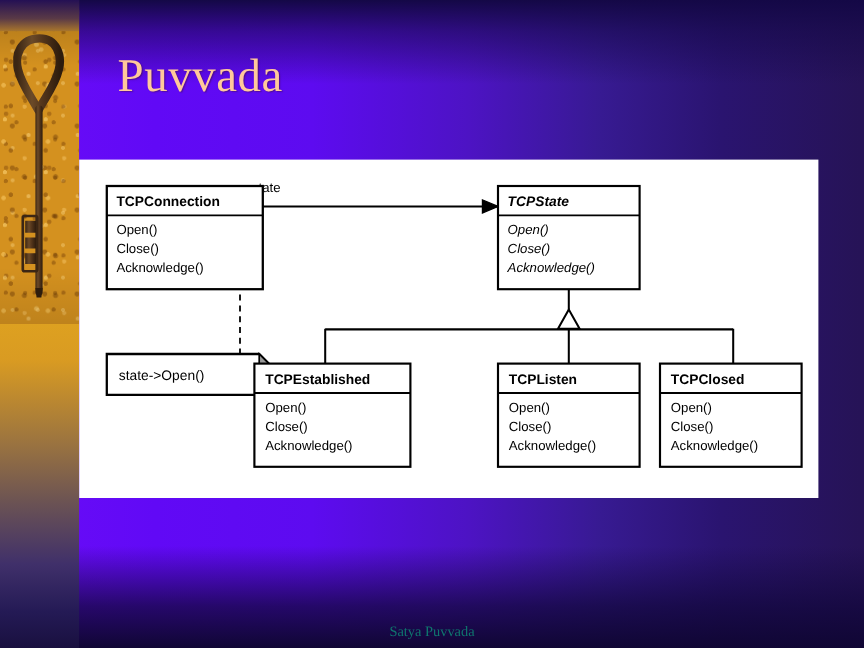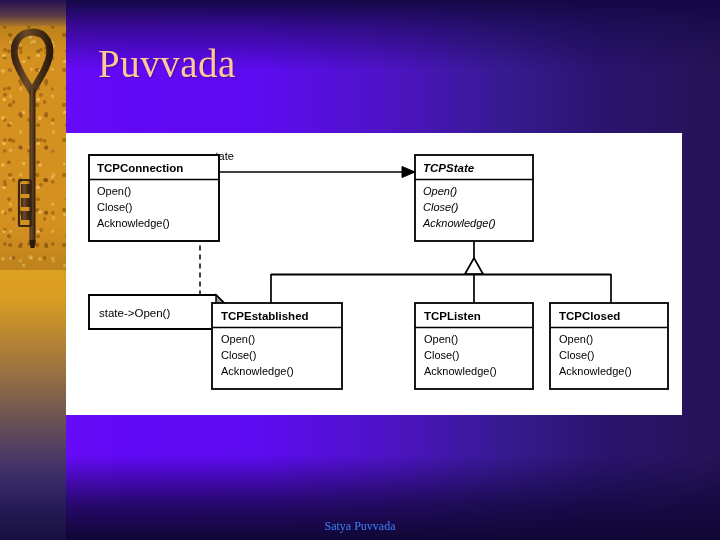--- a/index.html
+++ b/index.html
@@ -130,21 +130,21 @@
     white-space: nowrap;
   }
 
   
   .footer {
     position: absolute;
     left: 0;
     top: 519px;
     width: 720px;
     text-align: center;
-    color: #3b82f6;
+    color: #0f766e;
     font-family: "Liberation Serif", serif;
     font-size: 12px;
     z-index: 6;
   }
 
   
   .diagram-panel {
     position: absolute;
     left: 66px;
     top: 133px;

